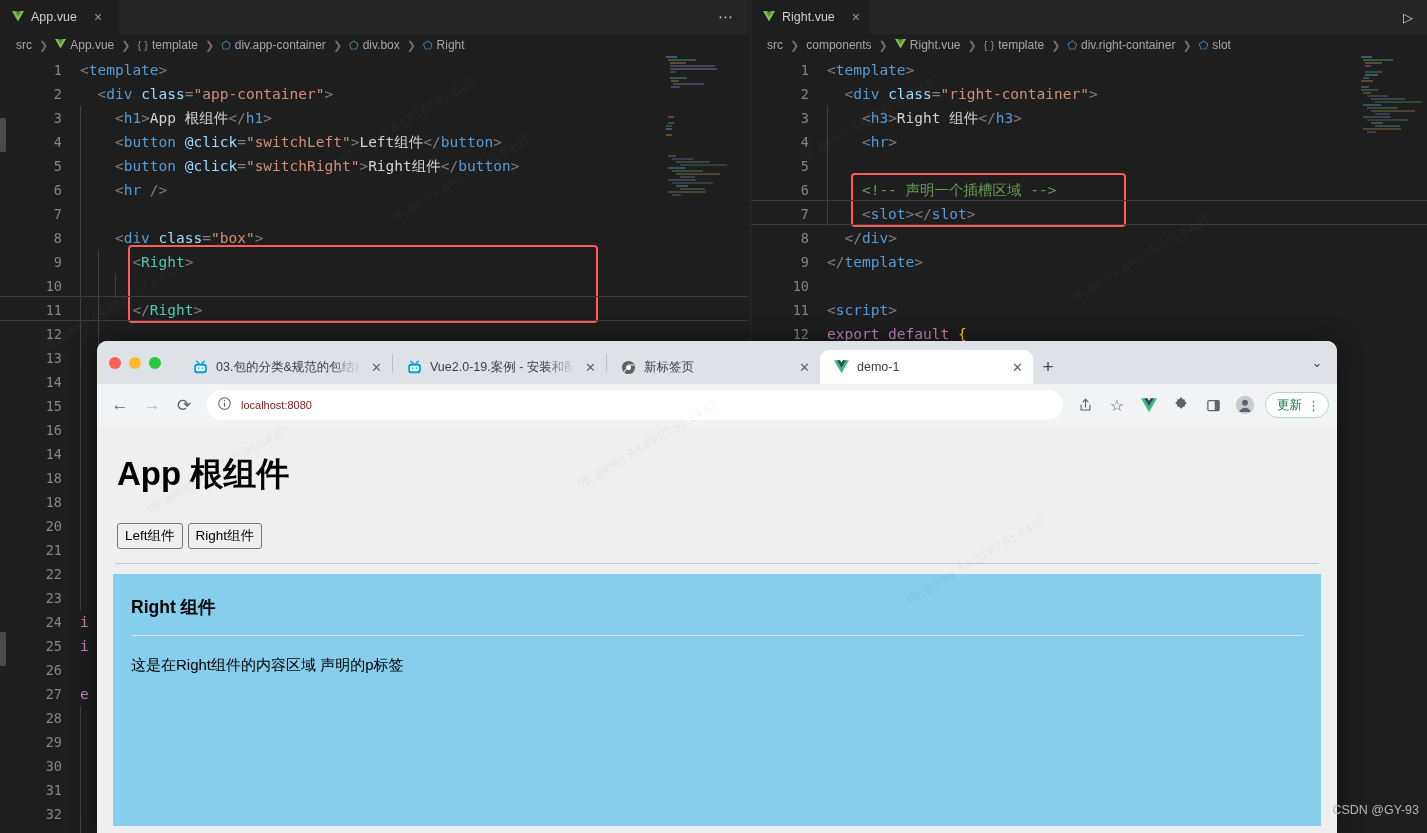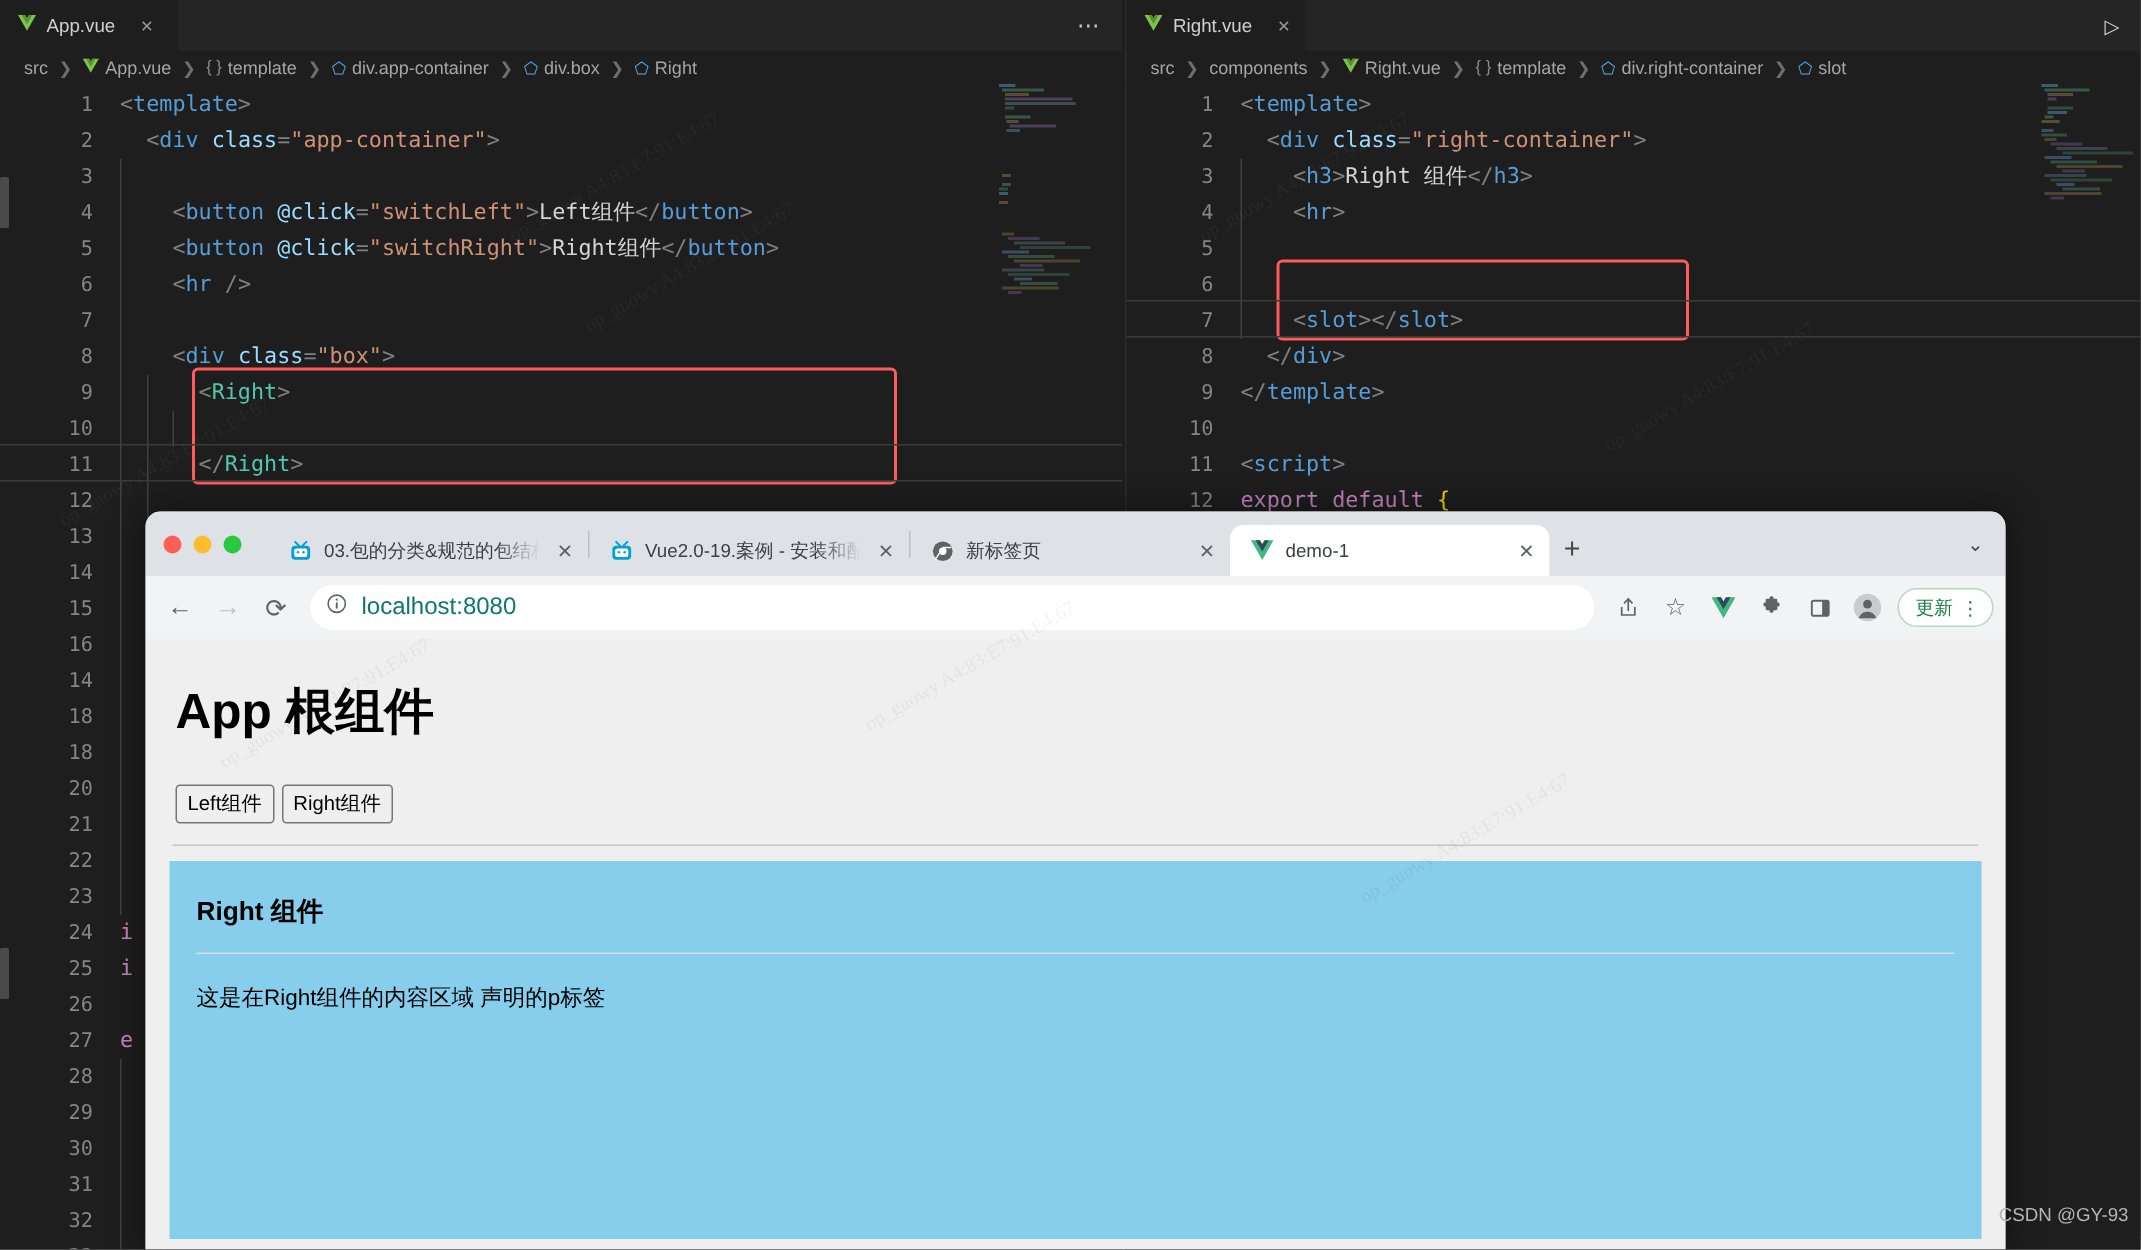--- a/index.html
+++ b/index.html
@@ -85,21 +85,21 @@
             font-size:19px; color:#474747; }
   .tabmenu { margin-left:auto; width:40px; height:43px; display:flex; align-items:center;
              justify-content:center; color:#474747; font-size:13px; }
 
   .btoolbar { height:42px; background:#f1f3f4; display:flex; align-items:center; gap:2px; padding:0 8px; }
   .navbtn { width:30px; height:30px; display:flex; align-items:center; justify-content:center;
             color:#5f6368; font-size:17px; border-radius:50%; }
   .navbtn.dim { color:#bdc1c6; }
   .omnibox { flex:1; height:30px; background:#fff; border-radius:16px; display:flex; align-items:center;
              gap:9px; padding:0 10px; margin:0 6px; }
-  .omni-url { font-size:16px; color:#0f766e; }
+  .omni-url { font-size:11px; color:#7f1d1d; }
   .tb-icons { display:flex; align-items:center; gap:4px; }
   .tbi { width:28px; height:28px; display:flex; align-items:center; justify-content:center;
          color:#5f6368; font-size:14px; }
   .update-pill { height:26px; border:1px solid #b7d7c0; border-radius:13px; display:flex;
                  align-items:center; gap:5px; padding:0 8px 0 11px; color:#1e7e4a;
                  font-size:12.5px; background:#fff; margin-left:2px; }
   .kebab { font-size:13px; letter-spacing:0; color:#1e7e4a; }
 
   .viewport { height:407px; background:#efefef; padding:20px 16px 0 16px; overflow:hidden; }
   .app-h1 { font-size:33px; font-weight:bold; color:#000; margin:6px 0 26px 4px;
@@ -170,21 +170,21 @@
       </span>
       <span class="sep">❯</span>
       <span class="crumb">
         <span class="ic-cube">⬠</span>
         <span>Right</span>
       </span>
     </div>
     <div class="code" id="code-left">
         <div class="line"><span class="ln">1</span><span class="lc"><span class="t-punct">&lt;</span><span class="t-tag">template</span><span class="t-punct">&gt;</span></span></div>
         <div class="line"><span class="ln">2</span><span class="lc"><span class="t-punct">  &lt;</span><span class="t-tag">div</span><span class="t-text"> </span><span class="t-attr">class</span><span class="t-punct">=</span><span class="t-str">"app-container"</span><span class="t-punct">&gt;</span></span></div>
-        <div class="line"><span class="ln">3</span></div>
+        <div class="line"><span class="ln">3</span><span class="lc"><span class="t-punct">    &lt;</span><span class="t-tag">h1</span><span class="t-punct">&gt;</span><span class="t-text">App 根组件</span><span class="t-punct">&lt;/</span><span class="t-tag">h1</span><span class="t-punct">&gt;</span></span></div>
         <div class="line"><span class="ln">4</span><span class="lc"><span class="t-punct">    &lt;</span><span class="t-tag">button</span><span class="t-text"> </span><span class="t-attr">@click</span><span class="t-punct">=</span><span class="t-str">"switchLeft"</span><span class="t-punct">&gt;</span><span class="t-text">Left组件</span><span class="t-punct">&lt;/</span><span class="t-tag">button</span><span class="t-punct">&gt;</span></span></div>
         <div class="line"><span class="ln">5</span><span class="lc"><span class="t-punct">    &lt;</span><span class="t-tag">button</span><span class="t-text"> </span><span class="t-attr">@click</span><span class="t-punct">=</span><span class="t-str">"switchRight"</span><span class="t-punct">&gt;</span><span class="t-text">Right组件</span><span class="t-punct">&lt;/</span><span class="t-tag">button</span><span class="t-punct">&gt;</span></span></div>
         <div class="line"><span class="ln">6</span><span class="lc"><span class="t-punct">    &lt;</span><span class="t-tag">hr</span><span class="t-punct"> /&gt;</span></span></div>
         <div class="line"><span class="ln">7</span><span class="lc"><span class="t-text"></span></span></div>
         <div class="line"><span class="ln">8</span><span class="lc"><span class="t-punct">    &lt;</span><span class="t-tag">div</span><span class="t-text"> </span><span class="t-attr">class</span><span class="t-punct">=</span><span class="t-str">"box"</span><span class="t-punct">&gt;</span></span></div>
         <div class="line"><span class="ln">9</span><span class="lc"><span class="t-punct">      &lt;</span><span class="t-comp">Right</span><span class="t-punct">&gt;</span></span></div>
         <div class="line"><span class="ln">10</span></div>
         <div class="line"><span class="ln">11</span><span class="lc"><span class="t-punct">      &lt;/</span><span class="t-comp">Right</span><span class="t-punct">&gt;</span></span></div>
         <div class="line"><span class="ln">12</span><span class="lc"><span class="t-text"></span></span></div>
         <div class="line"><span class="ln">13</span><span class="lc"><span class="t-text"></span></span></div>
@@ -352,21 +352,21 @@
         <span class="ic-cube">⬠</span>
         <span>slot</span>
       </span>
     </div>
     <div class="code" id="code-right">
         <div class="line"><span class="ln">1</span><span class="lc"><span class="t-punct">&lt;</span><span class="t-tag">template</span><span class="t-punct">&gt;</span></span></div>
         <div class="line"><span class="ln">2</span><span class="lc"><span class="t-punct">  &lt;</span><span class="t-tag">div</span><span class="t-text"> </span><span class="t-attr">class</span><span class="t-punct">=</span><span class="t-str">"right-container"</span><span class="t-punct">&gt;</span></span></div>
         <div class="line"><span class="ln">3</span><span class="lc"><span class="t-punct">    &lt;</span><span class="t-tag">h3</span><span class="t-punct">&gt;</span><span class="t-text">Right 组件</span><span class="t-punct">&lt;/</span><span class="t-tag">h3</span><span class="t-punct">&gt;</span></span></div>
         <div class="line"><span class="ln">4</span><span class="lc"><span class="t-punct">    &lt;</span><span class="t-tag">hr</span><span class="t-punct">&gt;</span></span></div>
         <div class="line"><span class="ln">5</span><span class="lc"><span class="t-text"></span></span></div>
-        <div class="line"><span class="ln">6</span></div>
+        <div class="line"><span class="ln">6</span><span class="lc"><span class="t-comm">    &lt;!-- 声明一个插槽区域 --&gt;</span></span></div>
         <div class="line"><span class="ln">7</span><span class="lc"><span class="t-punct">    &lt;</span><span class="t-tag">slot</span><span class="t-punct">&gt;&lt;/</span><span class="t-tag">slot</span><span class="t-punct">&gt;</span></span></div>
         <div class="line"><span class="ln">8</span><span class="lc"><span class="t-punct">  &lt;/</span><span class="t-tag">div</span><span class="t-punct">&gt;</span></span></div>
         <div class="line"><span class="ln">9</span><span class="lc"><span class="t-punct">&lt;/</span><span class="t-tag">template</span><span class="t-punct">&gt;</span></span></div>
         <div class="line"><span class="ln">10</span><span class="lc"><span class="t-text"></span></span></div>
         <div class="line"><span class="ln">11</span><span class="lc"><span class="t-punct">&lt;</span><span class="t-tag">script</span><span class="t-punct">&gt;</span></span></div>
         <div class="line"><span class="ln">12</span><span class="lc"><span class="t-kw">export default</span><span class="t-text"> </span><span class="t-brace">{</span></span></div>
         <div class="indent-guide" style="left: 76px; top: 50px; height: 24px;"></div>
         <div class="indent-guide" style="left: 76px; top: 74px; height: 24px;"></div>
         <div class="indent-guide" style="left: 76px; top: 98px; height: 24px;"></div>
         <div class="indent-guide" style="left: 76px; top: 122px; height: 24px;"></div>

